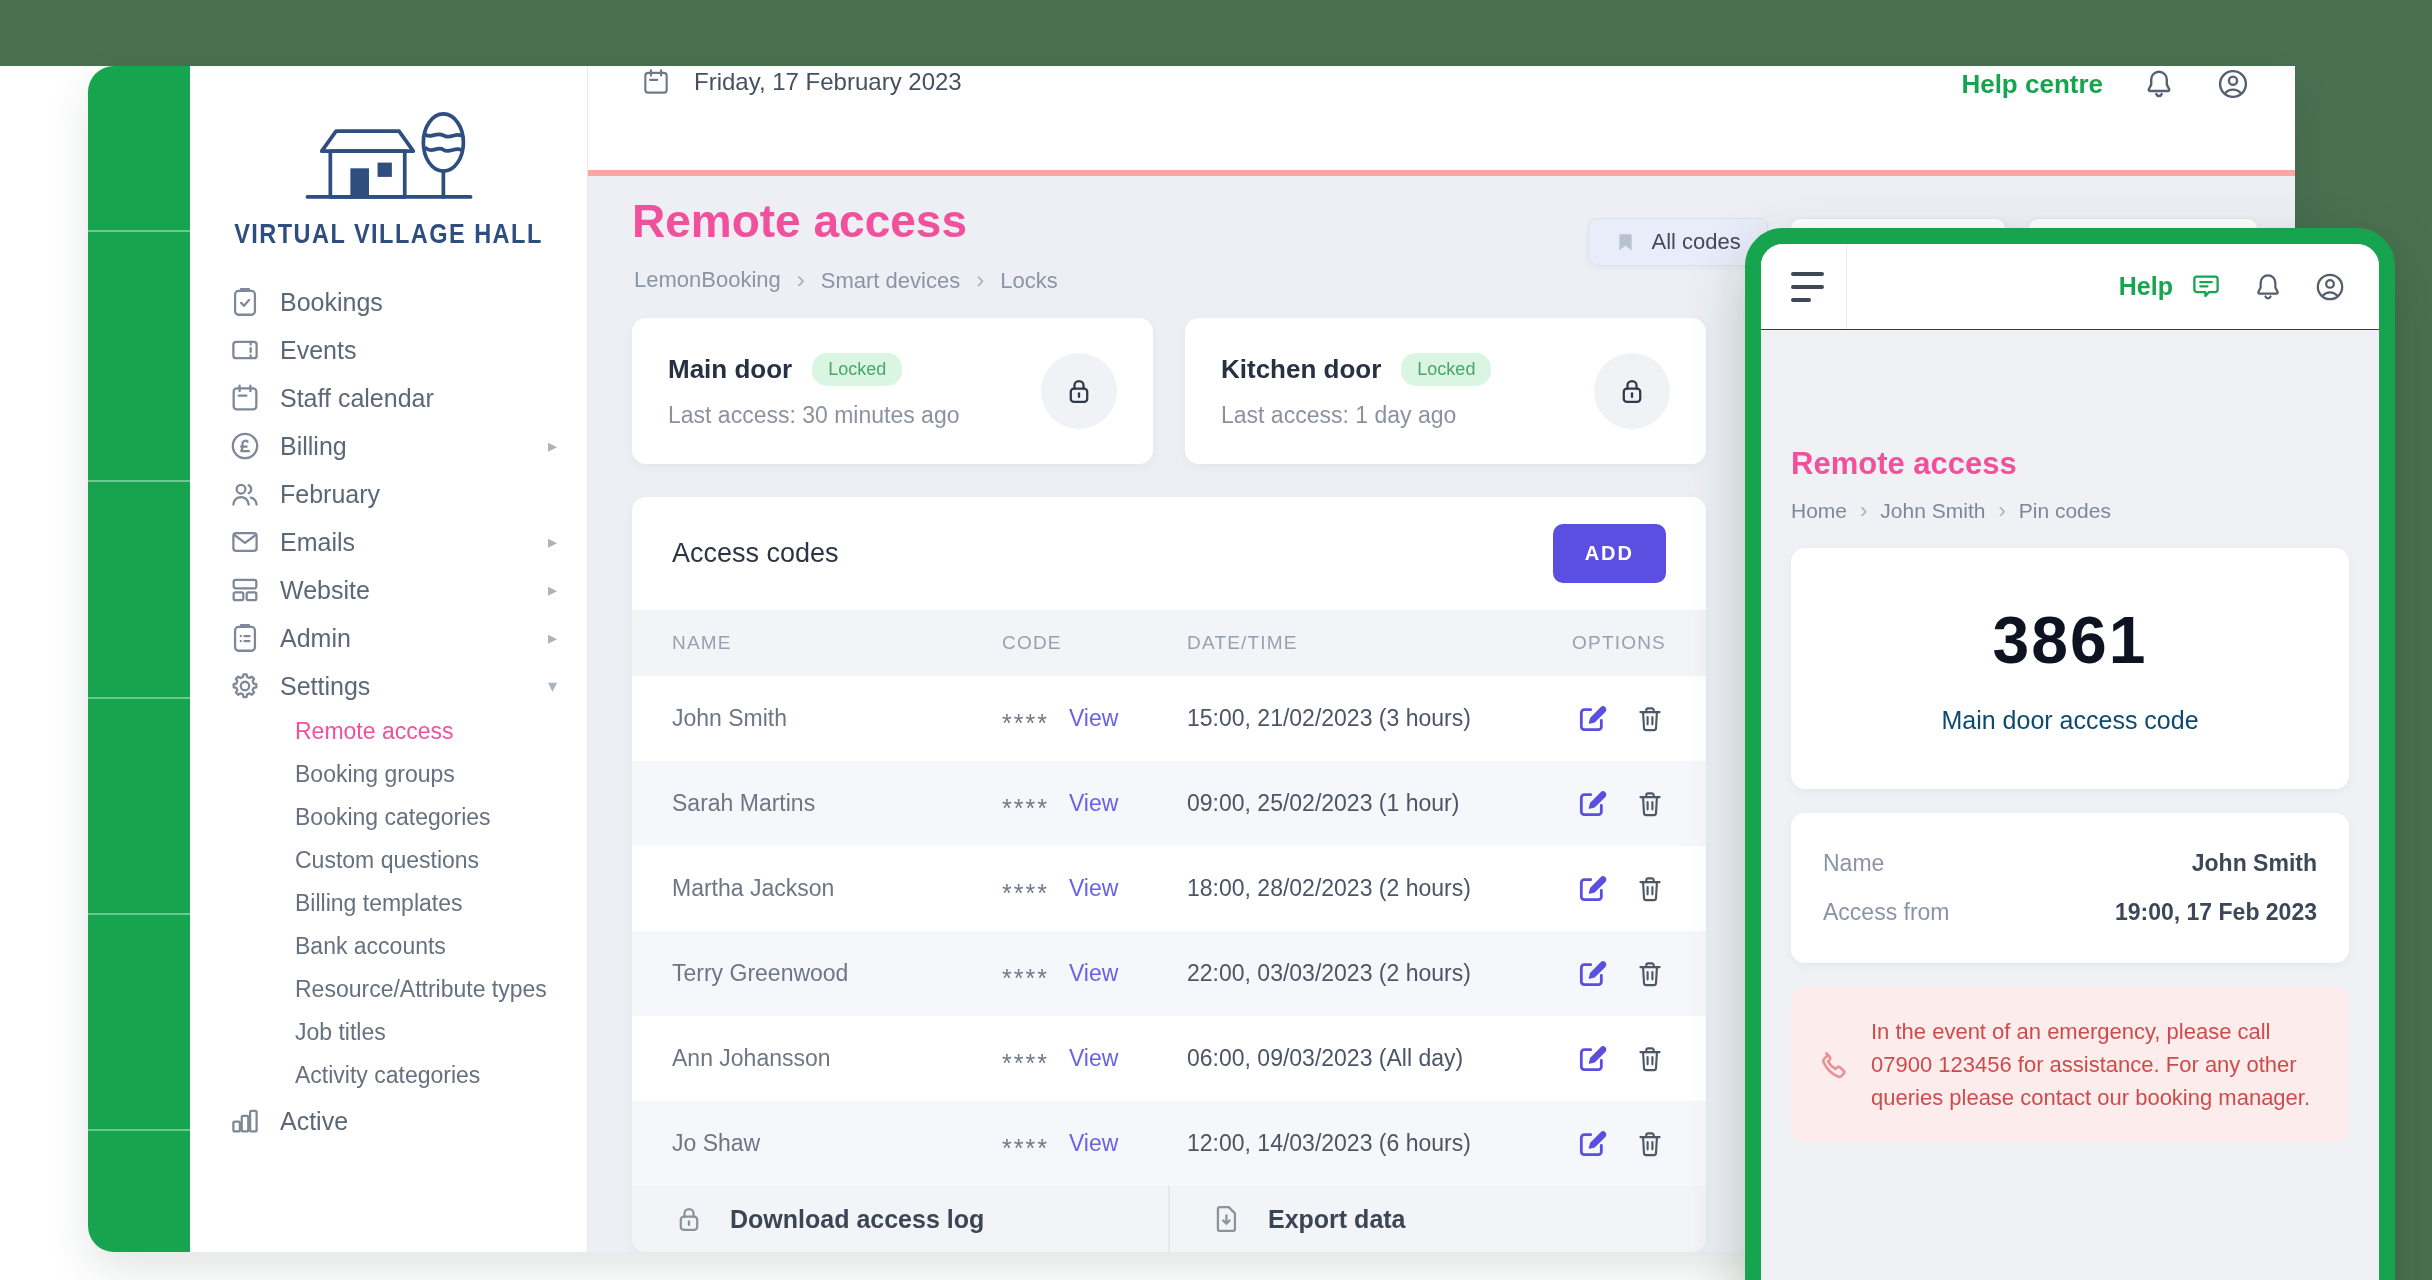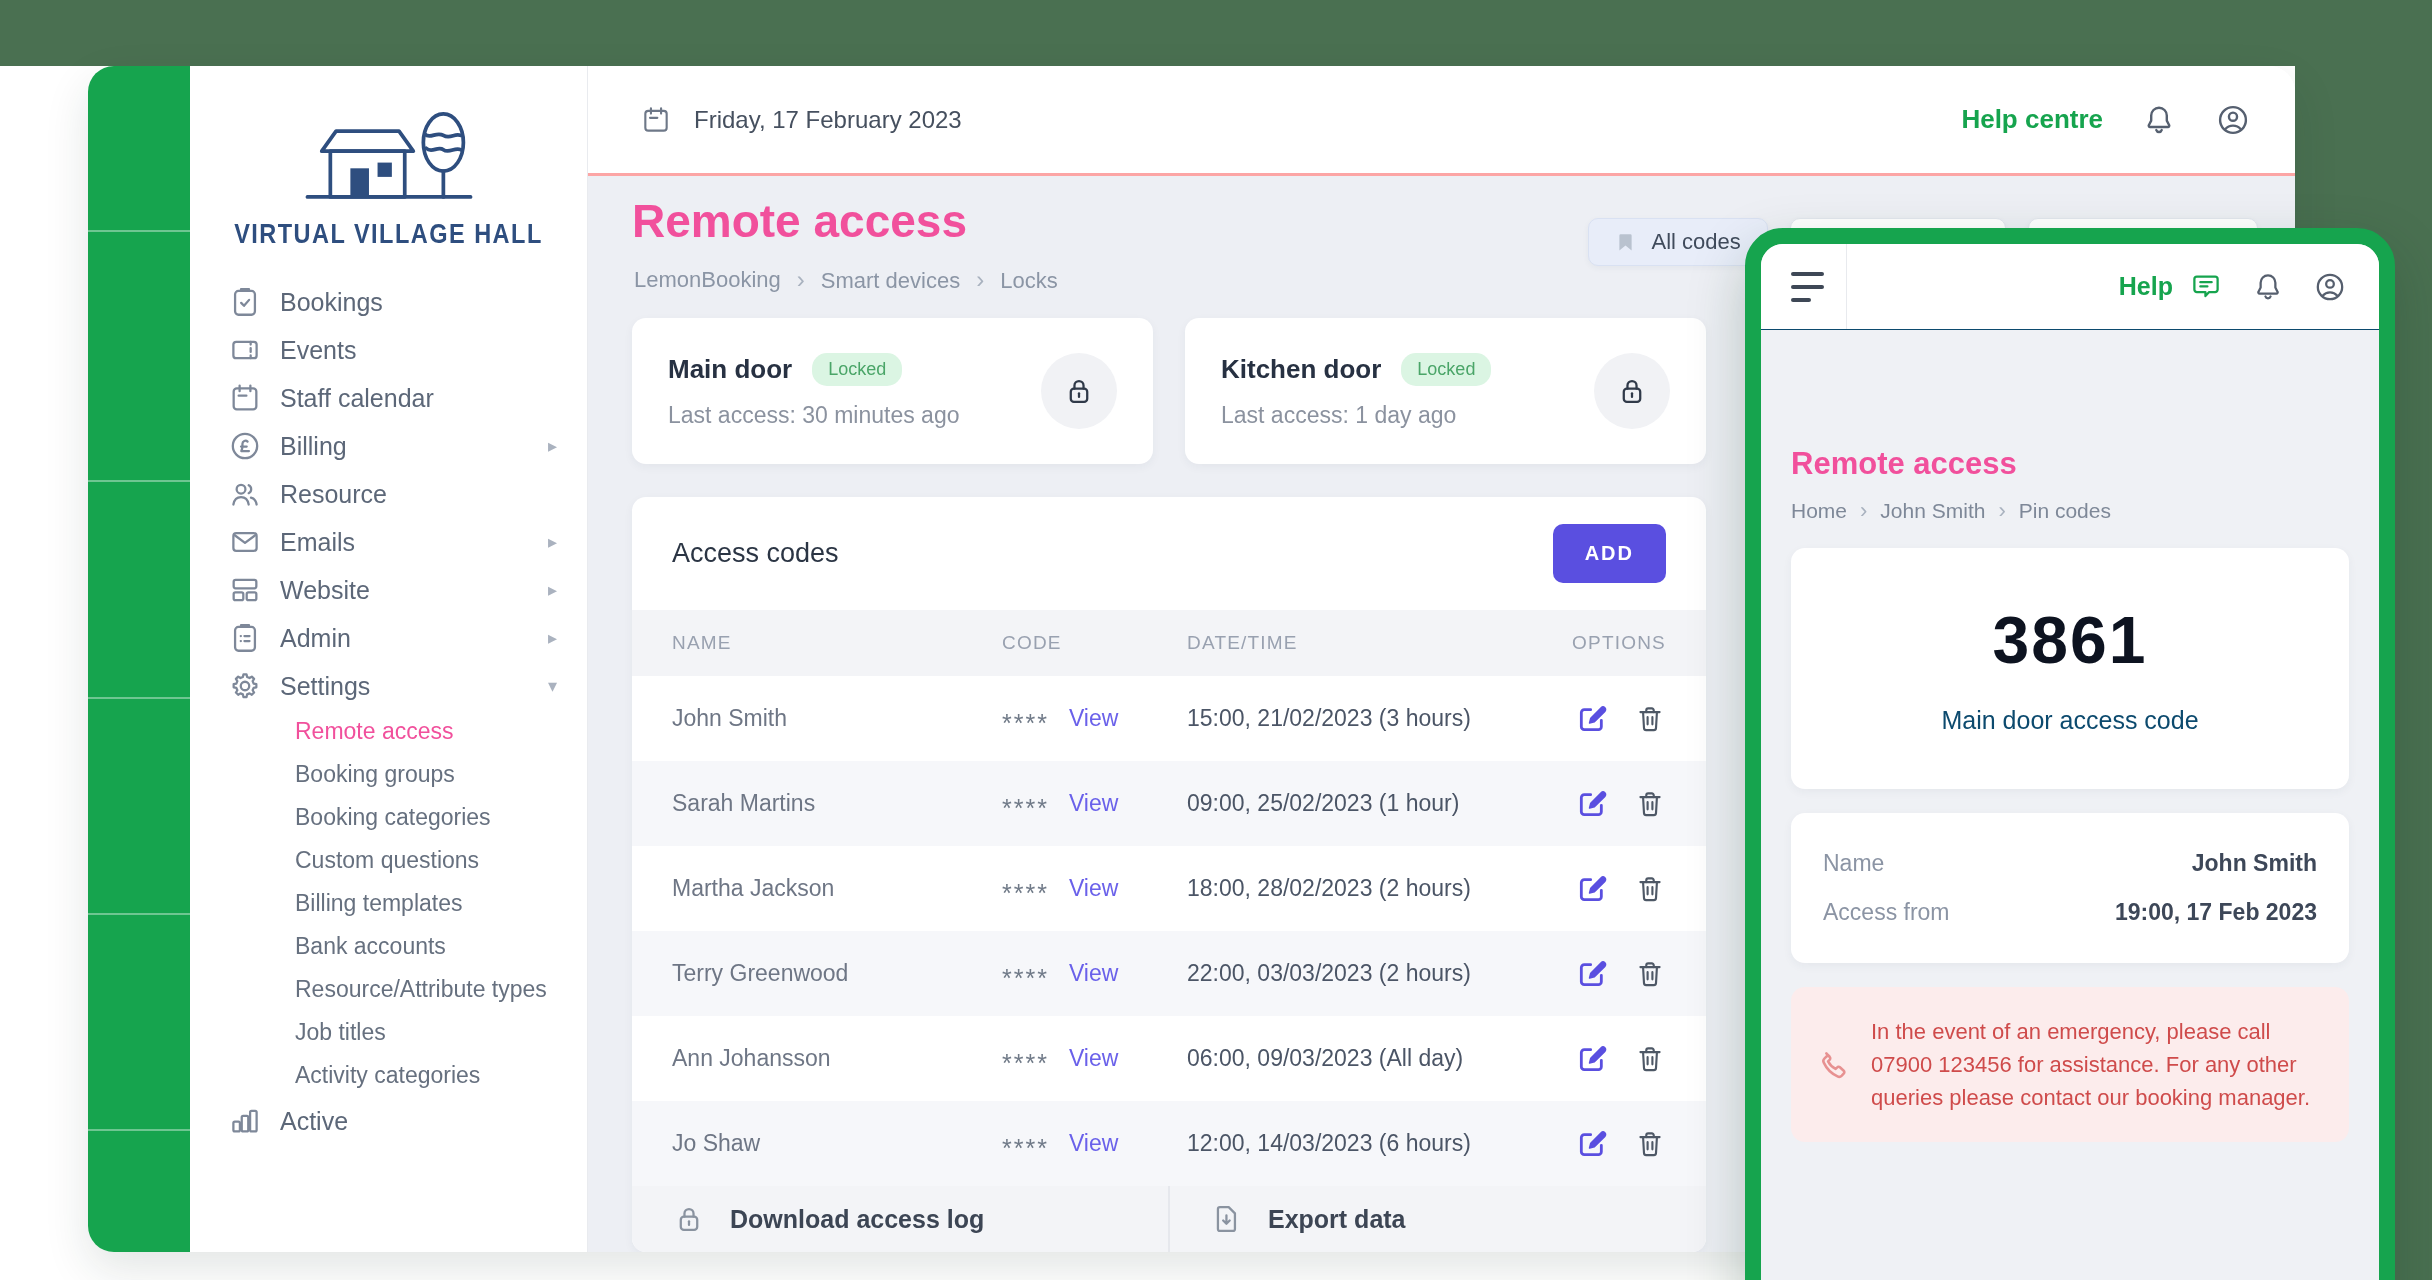--- a/index.html
+++ b/index.html
@@ -29,22 +29,22 @@
   .nav-item{display:flex;align-items:center;height:48px;padding:0 30px 0 38px;
             color:#5c6778;font-size:25px;cursor:pointer}
   .nav-ico{width:34px;height:34px;margin-right:18px;color:#7e8899;flex:none}
   .nav-ico svg{width:100%;height:100%}
   .nav-chev{margin-left:auto;font-size:18px;color:#aab2bf}
   .nav-item.sub{height:43px;padding-left:105px;font-size:23px;color:#66707f}
   .nav-item.active{color:#f1509c}
 
   
   .main{position:absolute;left:500px;top:0;right:0;height:100%}
-  .main-header{height:110px;background:#fff;display:flex;align-items:center;
-               padding:0 44px 0 52px;border-bottom:3px solid #fca5a5}
+  .main-header{height:110px;background:#fff;display:flex;align-items:flex-start;
+               padding:0 44px 0 52px;border-bottom:6px solid #fca5a5}
   .date{display:flex;align-items:center;gap:22px;color:#46505f;font-size:24px}
   .date-ico{width:32px;height:32px;color:#6e7888}
   .date-ico svg,.hdr-ico svg,.m-ico svg{width:100%;height:100%}
   .hdr-right{margin-left:auto;display:flex;align-items:center;gap:38px}
   .help-centre{color:#16a44e;font-size:26px;font-weight:bold;cursor:pointer}
   .hdr-ico{width:36px;height:36px;color:#566070;cursor:pointer}
 
   .content{position:absolute;top:110px;left:0;right:0;bottom:0;background:#edeff4}
   .page-title{position:absolute;left:44px;top:18px;font-size:46px;font-weight:bold;color:#f1509c}
   .crumbs{position:absolute;left:46px;top:90px;display:flex;align-items:center;
@@ -201,21 +201,21 @@
           <span class="nav-label">Billing</span>
           <span class="nav-chev">▸</span>
         </div>
         <div class="nav-item top">
           <span class="nav-ico"><svg viewBox="0 0 24 24" fill="none" stroke="currentColor" stroke-width="1.6" stroke-linecap="round" stroke-linejoin="round">
               <circle cx="9.2" cy="8.6" r="3.1"></circle>
               <path d="M14.6 5.8a3.1 3.1 0 010 5.6"></path>
               <path d="M3.8 19.4c.6-3.4 2.8-5.2 5.4-5.2s4.8 1.8 5.4 5.2"></path>
               <path d="M16.2 14.6c2.2.5 3.6 2.1 4 4.8"></path>
             </svg></span>
-          <span class="nav-label">Resource</span>
+          <span class="nav-label">February</span>
           <span class="nav-chev"></span>
         </div>
         <div class="nav-item top">
           <span class="nav-ico"><svg viewBox="0 0 24 24" fill="none" stroke="currentColor" stroke-width="1.6" stroke-linecap="round" stroke-linejoin="round">
               <rect x="3.8" y="5.8" width="16.4" height="12.4" rx="2"></rect>
               <path d="M5 7.4l7 5.2 7-5.2"></path>
             </svg></span>
           <span class="nav-label">Emails</span>
           <span class="nav-chev">▸</span>
         </div>

